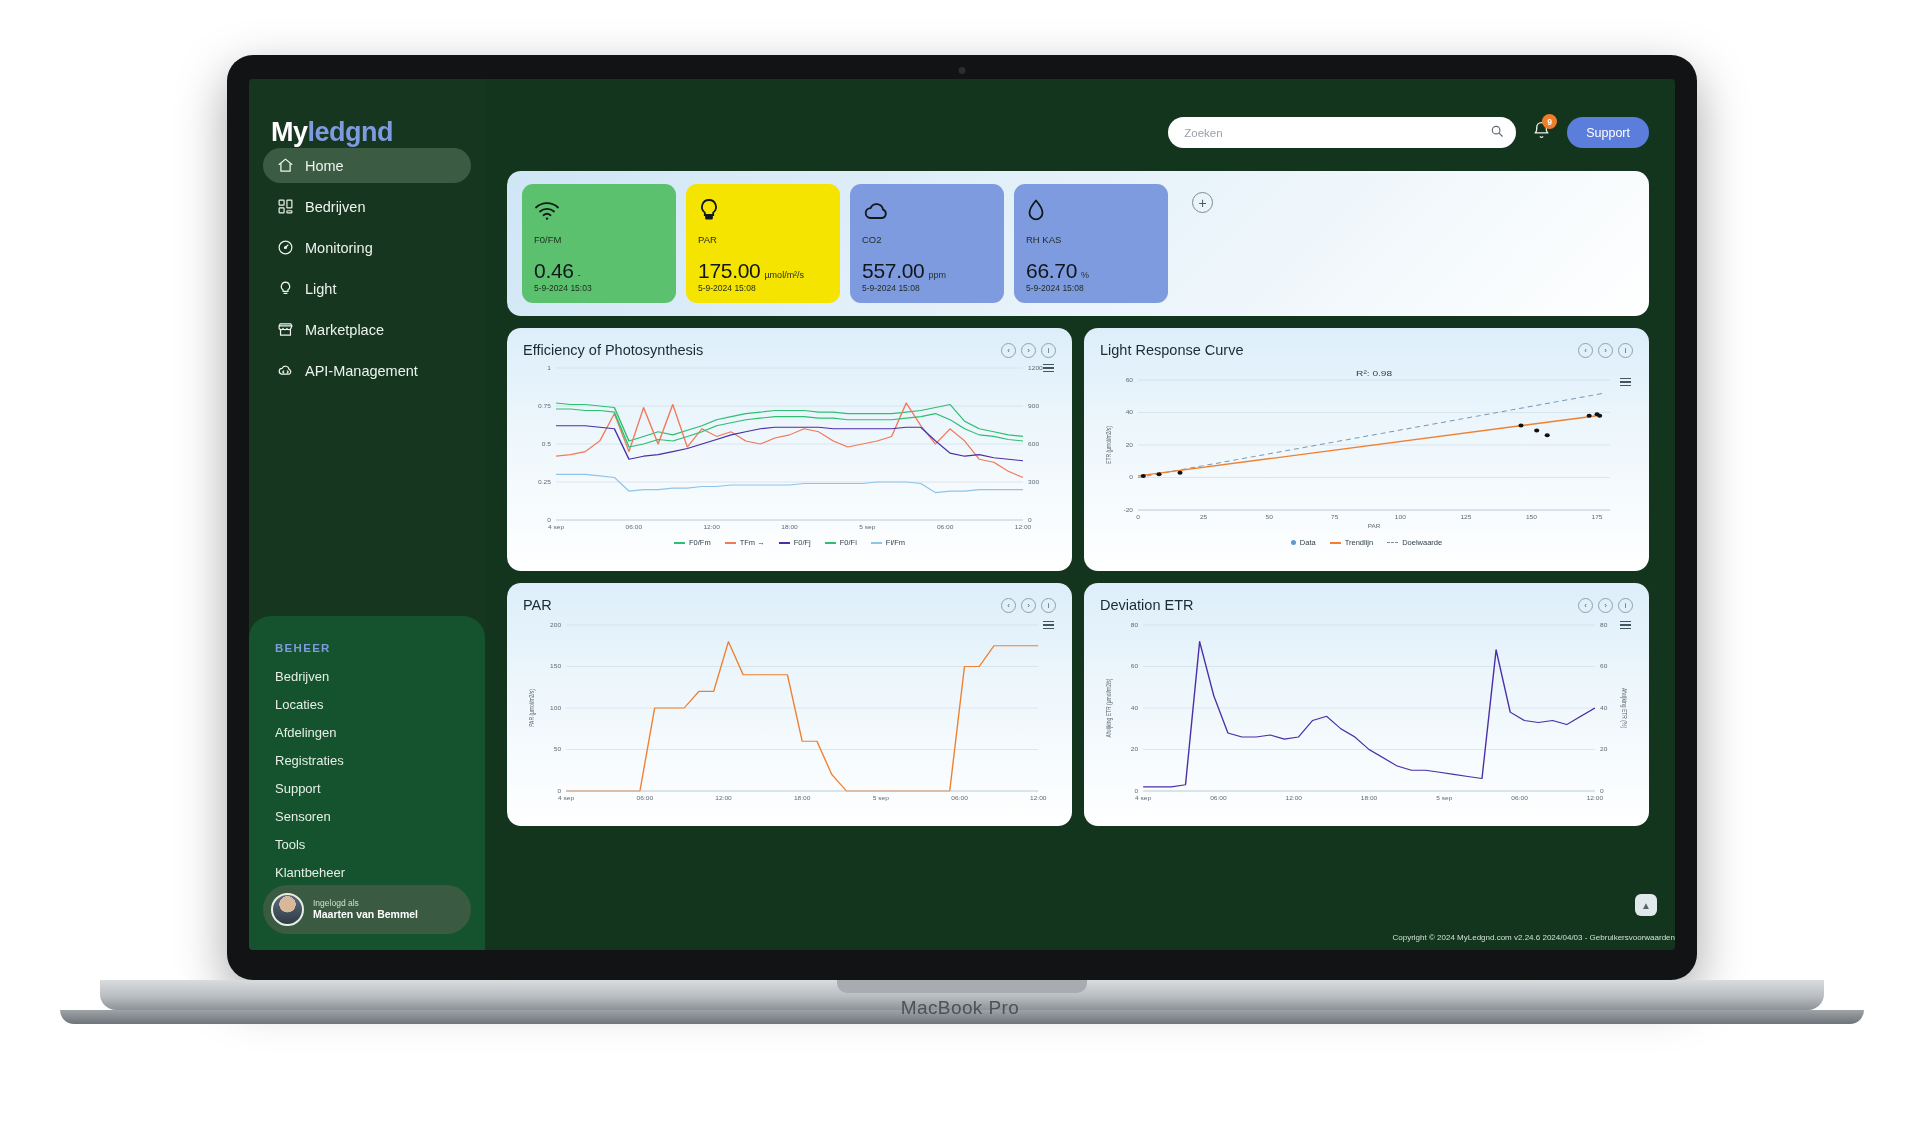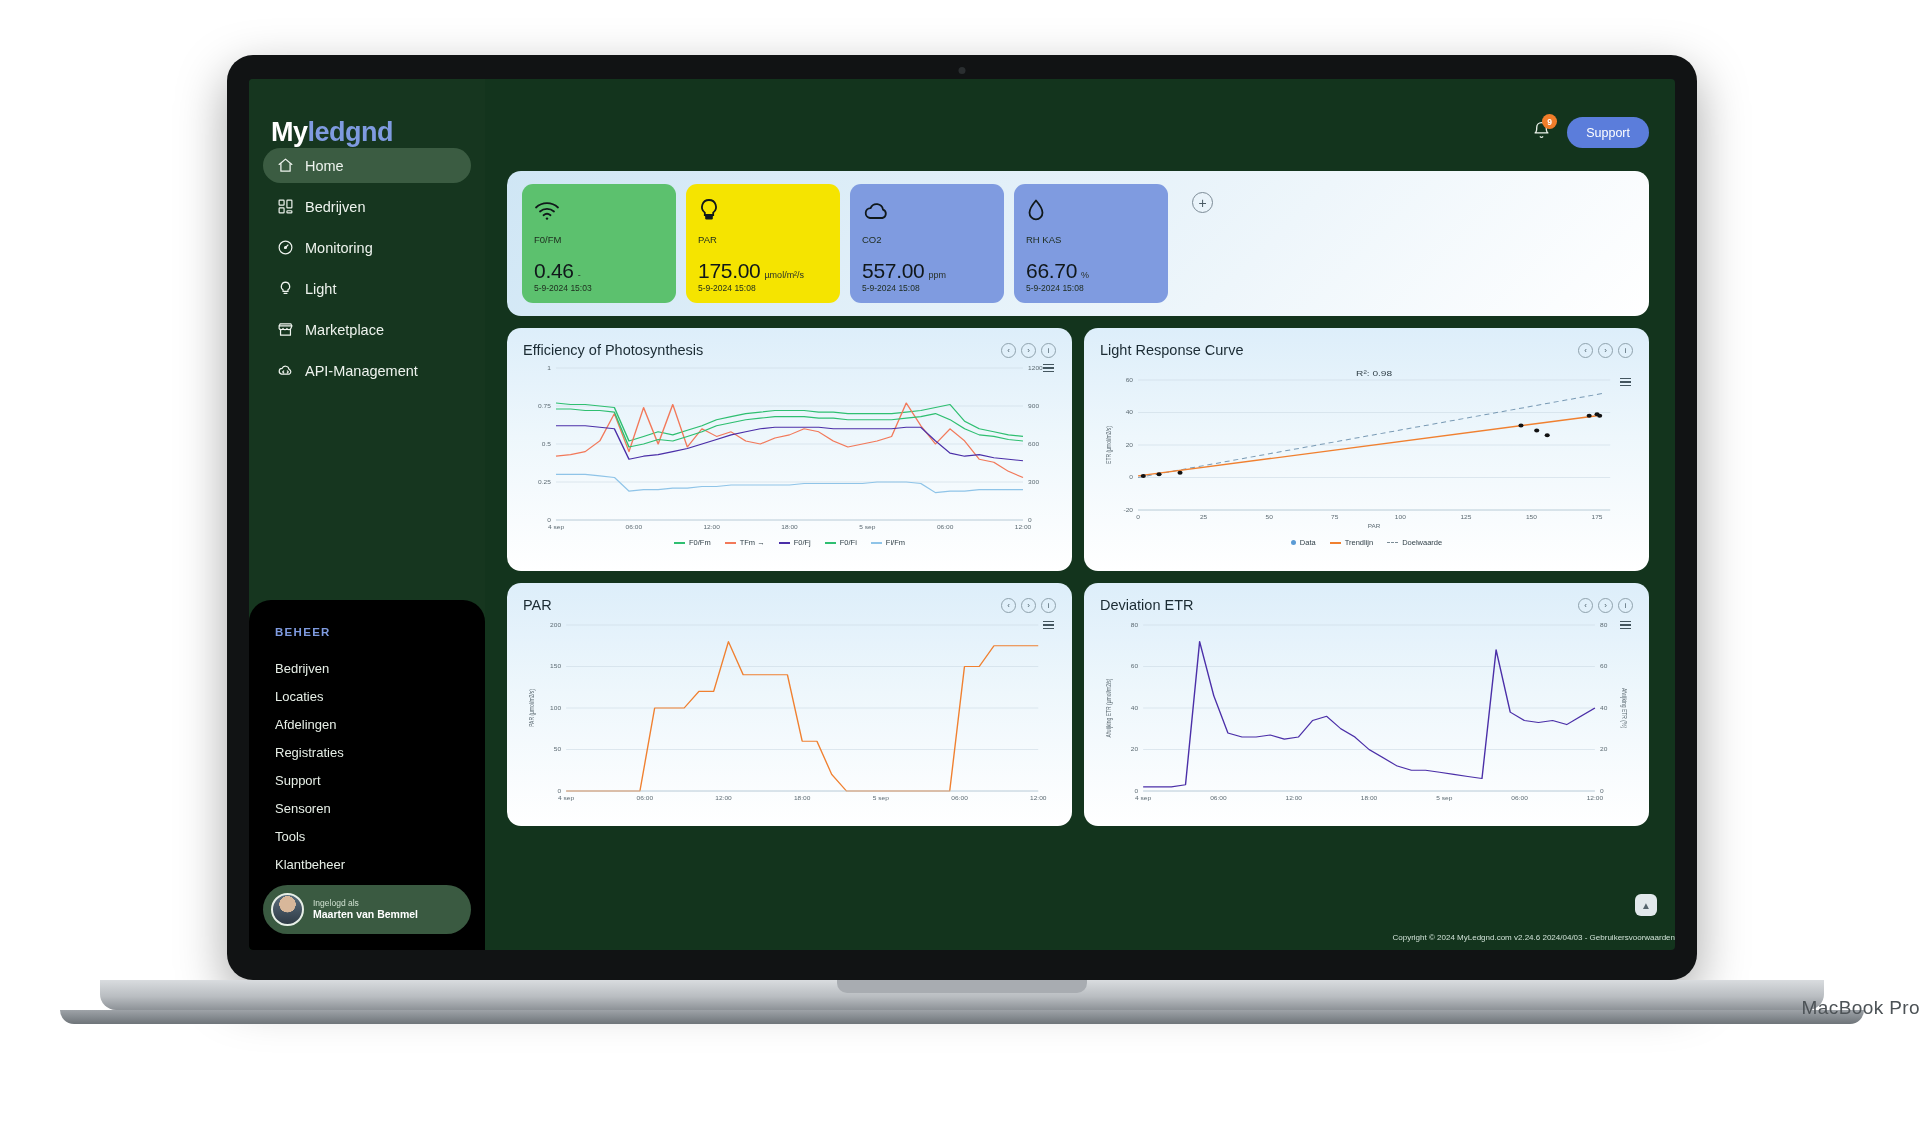--- a/index.html
+++ b/index.html
@@ -38,21 +38,21 @@
   #laptop-base:after {
     content:""; position:absolute; left:50%; top:0; transform:translateX(-50%);
     width: 250px; height: 13px; background: #a8acb1; border-radius: 0 0 10px 10px;
   }
   #laptop-foot {
     position: absolute; left: 60px; top: 1010px; width: 1804px; height: 14px;
     background: linear-gradient(180deg,#9ea3a8,#6e7479); border-radius: 0 0 30px 30px;
   }
   #macbook-label {
     position: absolute; left: 0; right: 0; top: 997px;
-    text-align: right; color: #4c5256; font-size: 19px; letter-spacing: .4px;
+    text-align: center; color: #4c5256; font-size: 19px; letter-spacing: .4px;
   }
 
   
   #app { position: absolute; inset: 0; display: flex; }
 
   
   #sidebar {
     width: 236px; flex: 0 0 236px; position: relative;
     background: #16361f;
     display: flex; flex-direction: column;
@@ -65,24 +65,24 @@
   .nav-item {
     display: flex; align-items: center; gap: 11px;
     padding: 9px 14px; border-radius: 20px;
     color: #eef3ee; font-size: 14.5px; cursor: pointer; white-space: nowrap;
   }
   .nav-item.active { background: #3b5c42; }
   .nav-ico { width: 17px; height: 17px; display: block; flex: 0 0 17px; }
   .nav-ico svg { width: 17px; height: 17px; display: block; }
 
   #beheer-panel {
-    margin-top: auto; background: #000000;
+    margin-top: auto; background: #14532d;
     border-radius: 22px 22px 0 0;
     padding: 26px 0 0 0; min-height: 330px;
-    display: flex; flex-direction: column; gap: 8px;
+    display: flex; flex-direction: column;
   }
   .beheer-title {
     color: #7f9be0; font-size: 11.5px; font-weight: 700; letter-spacing: 1.3px;
     padding: 0 0 10px 26px;
   }
   .beheer-list { display: flex; flex-direction: column; gap: 3px; padding-left: 26px; }
   .beheer-list li { list-style: none; color: #e7efe7; font-size: 13px; padding: 5px 0; cursor: pointer; }
 
   #user-card {
     margin: auto 14px 16px 14px; background: #3a5a41; border-radius: 26px;
@@ -296,20 +296,27 @@
               </div>
             </div>
           </div>
         </aside>
 
         <section id="main">
 
           <header id="topbar">
 
             <div id="topbar-right">
+              <div id="search">
+                <input type="text" placeholder="Zoeken" style="">
+                <span><svg width="14" height="14" viewBox="0 0 24 24" fill="none" stroke="#5f6b72" stroke-width="2" stroke-linecap="round">
+                      <circle cx="10.5" cy="10.5" r="6.5"></circle>
+                      <path d="M15.5 15.5 21 21"></path>
+                    </svg></span>
+              </div>
 
               <div id="bell-wrap">
                 <span><svg width="19" height="19" viewBox="0 0 24 24" fill="none" stroke="#e9f1e9" stroke-width="1.7" stroke-linecap="round" stroke-linejoin="round">
                       <path d="M18 8a6 6 0 1 0-12 0c0 6-2 7-2 7h16s-2-1-2-7Z"></path>
                       <path d="M10.5 20a2 2 0 0 0 3 0"></path>
                     </svg></span>
                 <span id="bell-badge">9</span>
               </div>
 
               <button id="support-btn">Support</button>

